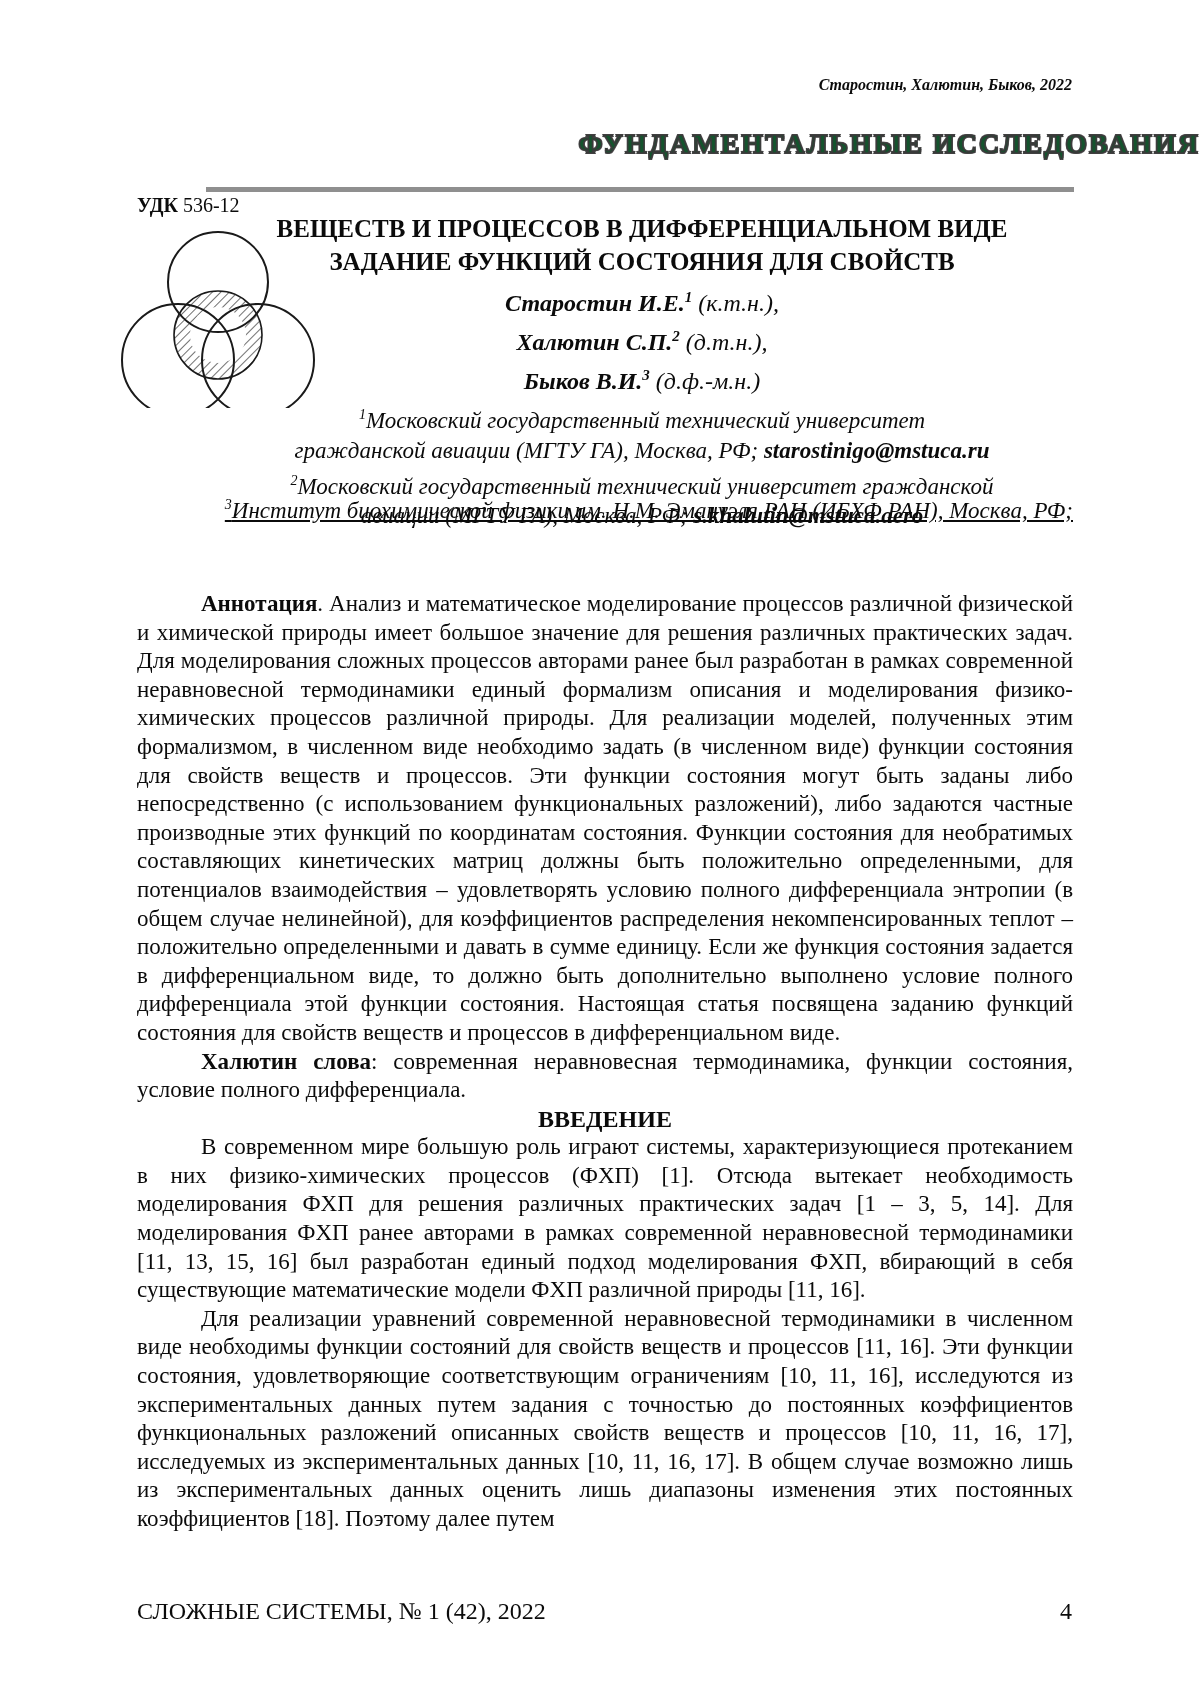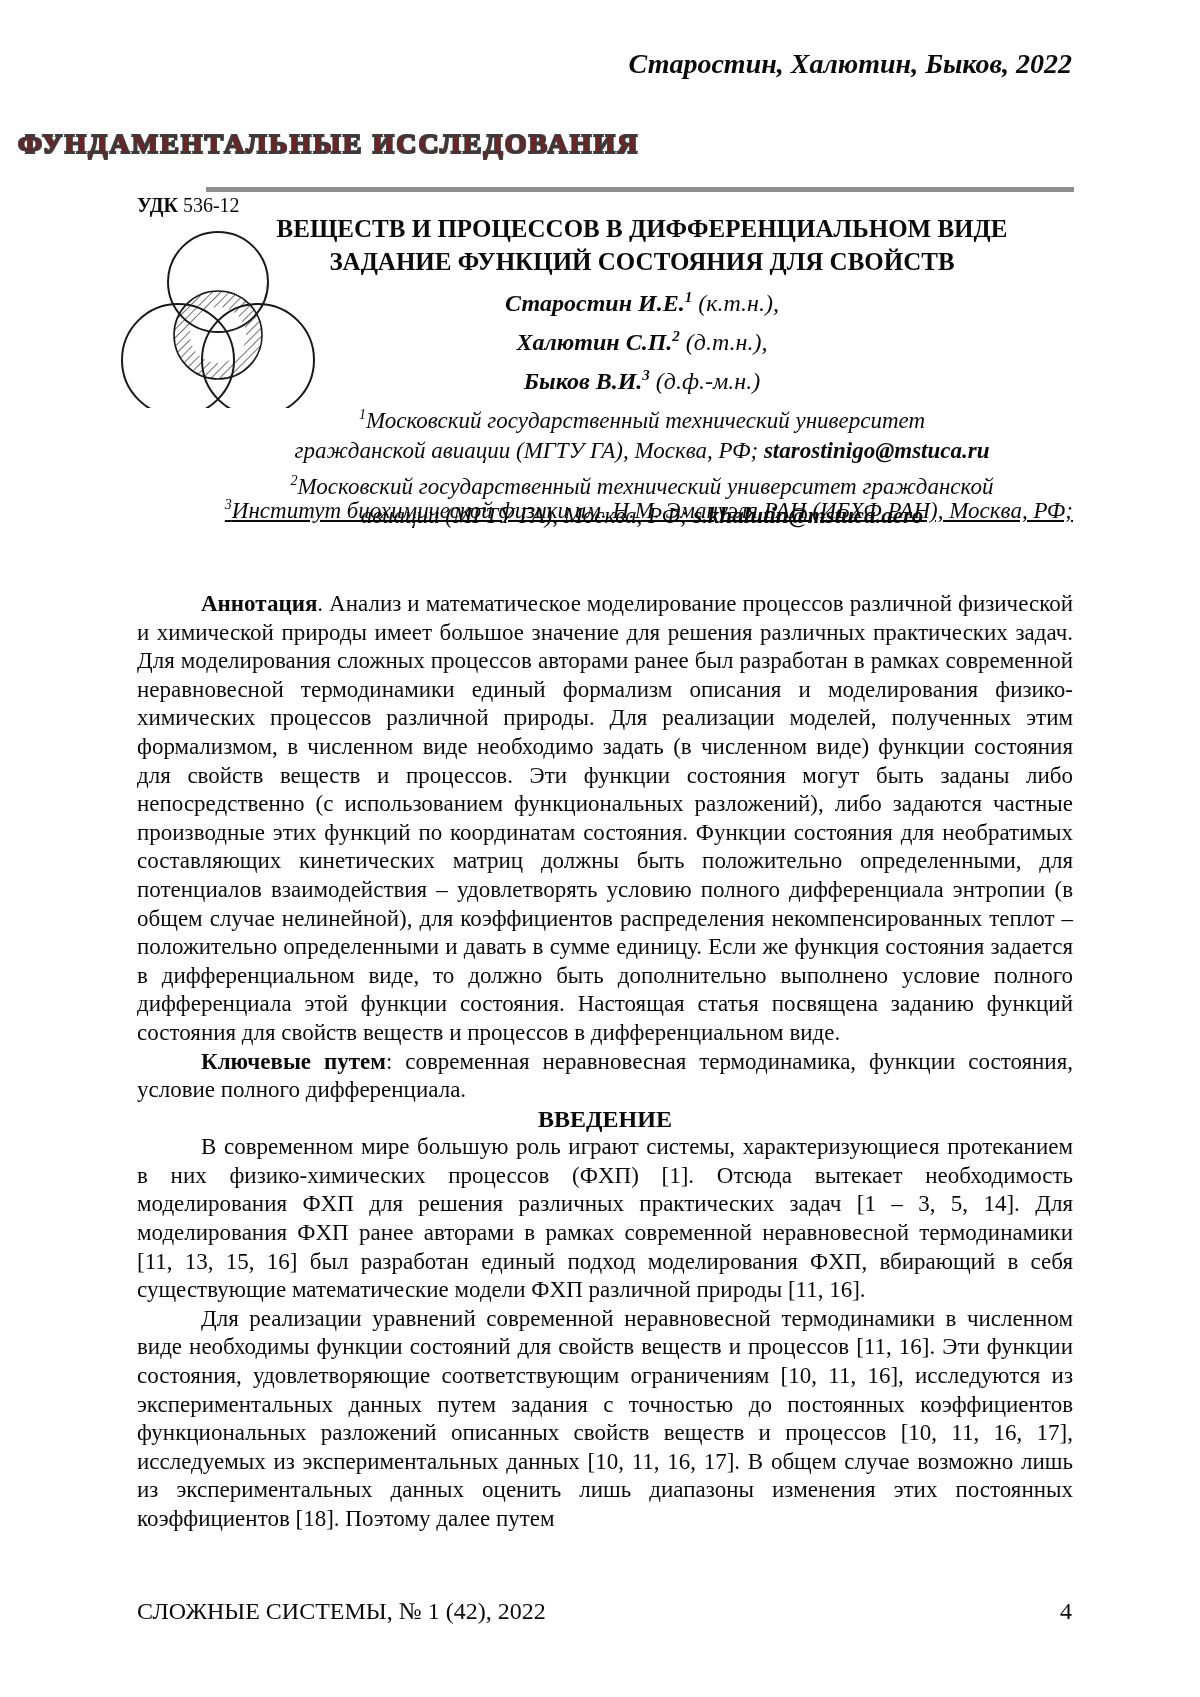--- a/index.html
+++ b/index.html
@@ -4,27 +4,27 @@
 <style>
   html,body{margin:0;padding:0;background:#e9e9e9;}
   .page{
     position:relative;width:1200px;height:1697px;margin:0 auto;
     background:#ffffff;color:#0b0b0b;
     font-family:"Liberation Serif", serif;
     overflow:hidden;
   }
   
   .byline{
-    position:absolute;top:48px;right:128px;
-    font-size:28px;font-weight:bold;font-style:italic;white-space:nowrap;
+    position:absolute;top:76px;right:128px;
+    font-size:16px;font-weight:bold;font-style:italic;white-space:nowrap;
   }
   .banner{
-    position:absolute;top:128px;left:0;right:0;text-align:left;
+    position:absolute;top:128px;left:0;right:0;text-align:right;
     font-size:28px;font-weight:bold;letter-spacing:2px;white-space:nowrap;
-    color:#7f1d1d;
+    color:#14532d;
     -webkit-text-stroke:1.3px #3a3a3a;
     text-shadow:-1px -1px 0 #555,1px -1px 0 #555,-1px 1px 0 #555,1px 1px 0 #555;
     padding-left:18px;
   }
   .rule{
     position:absolute;left:206px;top:187px;width:868px;height:5px;
     background:#8f8f8f;
   }
   .udk{
     position:absolute;left:137px;top:194px;font-size:20px;white-space:nowrap;
@@ -111,21 +111,21 @@
       <div><span>авиации (МГТУ ГА), Москва, РФ; </span><span class="email">s.khalutin@mstuca.aero</span></div>
     </div>
   </div>
 
   <div class="affil3">
     <div><sup>3</sup><span>Институт биохимической физики им. Н.М. Эмануэля РАН (ИБХФ РАН), Москва, РФ;</span></div>
   </div>
 
   <div class="body">
     <p><span class="lbl">Аннотация</span><span>. Анализ и математическое моделирование процессов различной физической и химической природы имеет большое значение для решения различных практических задач. Для моделирования сложных процессов авторами ранее был разработан в рамках современной неравновесной термодинамики единый формализм описания и моделирования физико-химических процессов различной природы. Для реализации моделей, полученных этим формализмом, в численном виде необходимо задать (в численном виде) функции состояния для свойств веществ и процессов. Эти функции состояния могут быть заданы либо непосредственно (с использованием функциональных разложений), либо задаются частные производные этих функций по координатам состояния. Функции состояния для необратимых составляющих кинетических матриц должны быть положительно определенными, для потенциалов взаимодействия – удовлетворять условию полного дифференциала энтропии (в общем случае нелинейной), для коэффициентов распределения некомпенсированных теплот – положительно определенными и давать в сумме единицу. Если же функция состояния задается в дифференциальном виде, то должно быть дополнительно выполнено условие полного дифференциала этой функции состояния. Настоящая статья посвящена заданию функций состояния для свойств веществ и процессов в дифференциальном виде.</span></p>
-    <p><span class="lbl">Ключевые путем</span><span>: современная неравновесная термодинамика, функции состояния, условие полного дифференциала.</span></p>
+    <p><span class="lbl">Халютин слова</span><span>: современная неравновесная термодинамика, функции состояния, условие полного дифференциала.</span></p>
 
     <p class="intro-heading">ВВЕДЕНИЕ</p>
     <p>В современном мире большую роль играют системы, характеризующиеся протеканием в них физико-химических процессов (ФХП) [1]. Отсюда вытекает необходимость моделирования ФХП для решения различных практических задач [1 – 3, 5, 14]. Для моделирования ФХП ранее авторами в рамках современной неравновесной термодинамики [11, 13, 15, 16] был разработан единый подход моделирования ФХП, вбирающий в себя существующие математические модели ФХП различной природы [11, 16].</p>
     <p>Для реализации уравнений современной неравновесной термодинамики в численном виде необходимы функции состояний для свойств веществ и процессов [11, 16]. Эти функции состояния, удовлетворяющие соответствующим ограничениям [10, 11, 16], исследуются из экспериментальных данных путем задания с точностью до постоянных коэффициентов функциональных разложений описанных свойств веществ и процессов [10, 11, 16, 17], исследуемых из экспериментальных данных [10, 11, 16, 17]. В общем случае возможно лишь из экспериментальных данных оценить лишь диапазоны изменения этих постоянных коэффициентов [18]. Поэтому далее путем</p>
   </div>
 
   <div class="footer">
     <span class="journal">СЛОЖНЫЕ СИСТЕМЫ, № 1 (42), 2022</span>
     <span class="pageno">4</span>
   </div>

